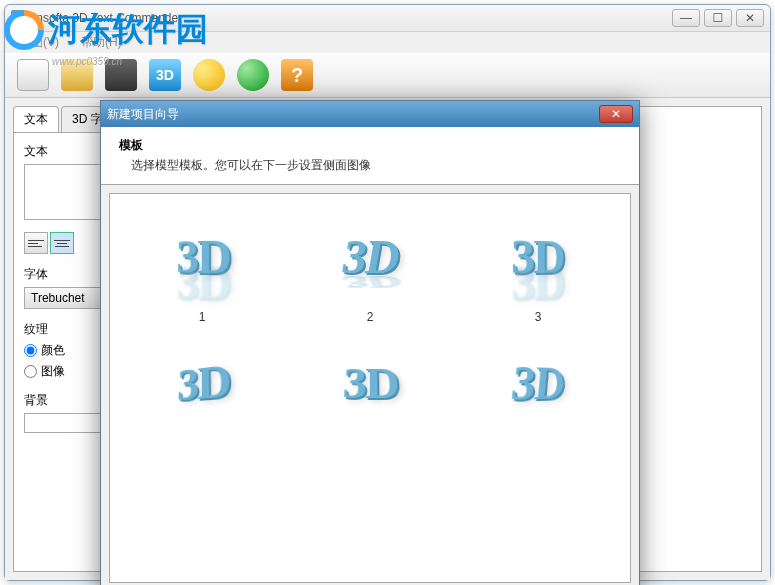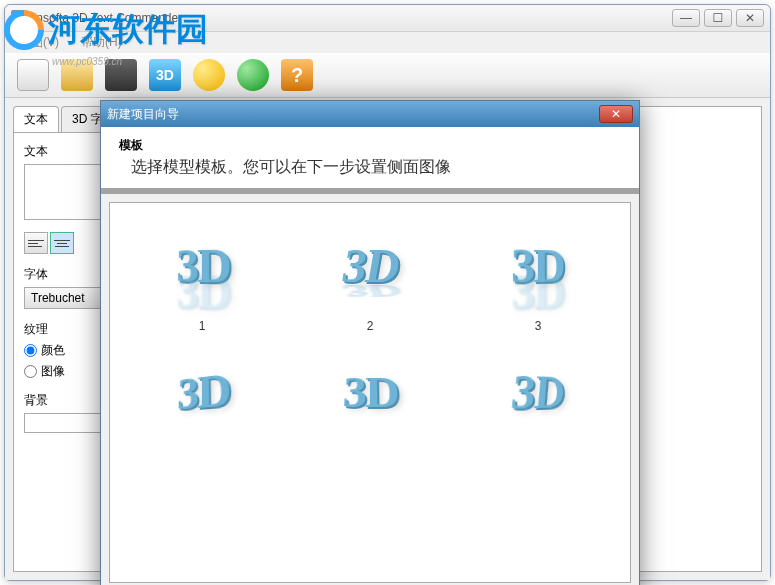--- a/index.html
+++ b/index.html
@@ -53,23 +53,23 @@
     .color-row { display: flex; align-items: center; gap: 4px; }
     .color-input { flex: 1; height: 20px; border: 1px solid #aaa; background: #fff; }
 
     .right-panel { flex: 1; border: 1px solid #aaa; background: #fff; }
 
     
     .modal { position: absolute; top: 100px; left: 100px; width: 540px; height: 492px; background: #f0f0f0; border: 1px solid #5f7a99; box-shadow: 0 4px 24px rgba(0,0,0,0.5); display: flex; flex-direction: column; }
     .modal-titlebar { height: 26px; background: linear-gradient(#6facdc, #3d7fb5); display: flex; align-items: center; padding: 0 6px; color: #fff; }
     .modal-title { flex: 1; }
     .modal-close { width: 34px; height: 18px; background: linear-gradient(#e47a6f, #c4402f); border: 1px solid #963025; border-radius: 3px; color: #fff; display: flex; align-items: center; justify-content: center; font-size: 10px; cursor: pointer; }
-    .modal-header { background: #fff; padding: 10px 18px; border-bottom: 6px solid #a3a3a3; }
+    .modal-header { background: #fff; padding: 10px 18px; border-bottom: 1px solid #a3a3a3; }
     .modal-header h3 { font-size: 12px; font-weight: bold; margin-bottom: 3px; }
-    .modal-header p { font-size: 16px; color: #333; margin-left: 12px; }
+    .modal-header p { font-size: 12px; color: #333; margin-left: 12px; }
     .modal-body { flex: 1; padding: 8px; }
     .template-area { background: #fff; border: 1px solid #aaa; height: 100%; overflow: auto; padding: 8px; }
     .template-grid { display: grid; grid-template-columns: repeat(3, 1fr); gap: 0; }
     .template-cell { display: flex; flex-direction: column; align-items: center; padding: 4px; cursor: pointer; }
     .thumb { width: 150px; height: 100px; display: flex; align-items: center; justify-content: center; position: relative; }
     .thumb-label { margin-top: 4px; color: #333; }
     .t3d { font-size: 48px; font-weight: bold; color: #6fb4d6; font-family: Georgia, serif; text-shadow: 2px 2px 0 #4c8fae, 4px 4px 6px rgba(0,0,0,0.15); letter-spacing: -2px; }
     .t3d.v1 { transform: perspective(200px) rotateY(-12deg); }
     .t3d.v2 { font-style: italic; }
     .t3d.v3 { transform: perspective(200px) rotateY(15deg); font-family: "Times New Roman", serif; }

